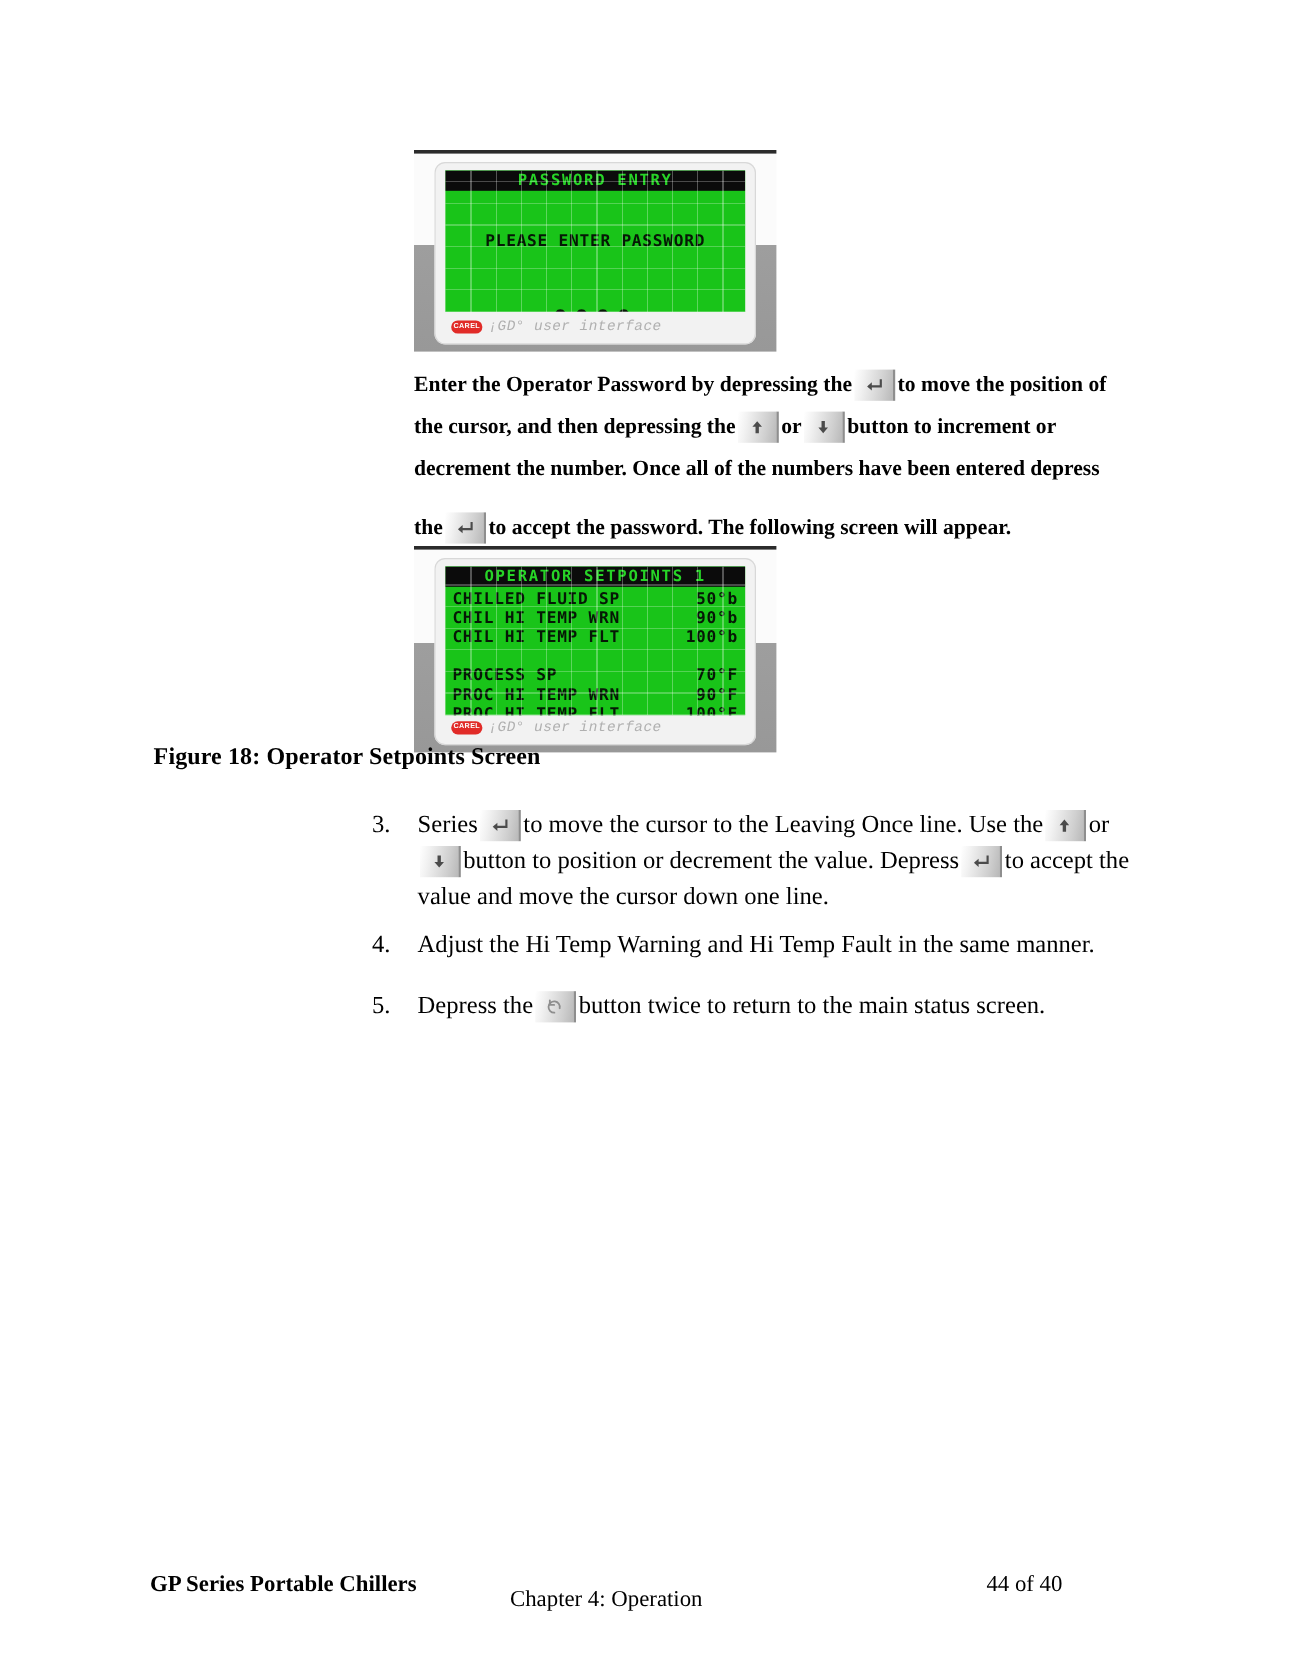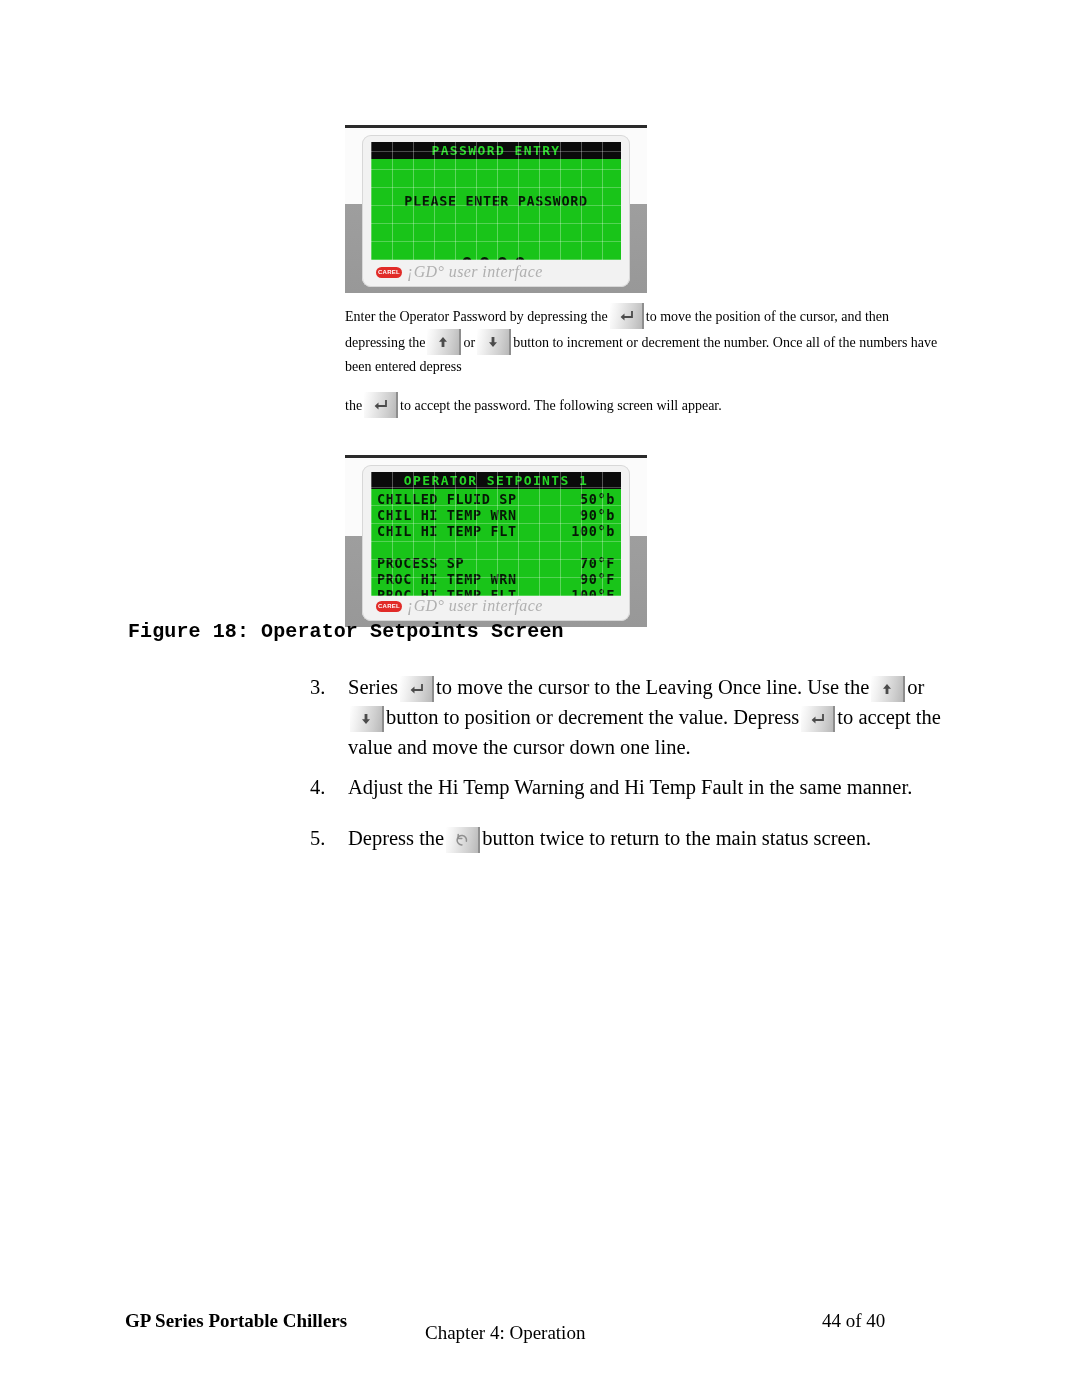--- a/index.html
+++ b/index.html
@@ -116,38 +116,39 @@
     font-family: "Liberation Sans", sans-serif;
     font-size: 6px;
     font-weight: bold;
     display: flex;
     align-items: center;
     justify-content: center;
     letter-spacing: 0.3px;
     opacity: 0.92;
   }
   .brand-text {
-    font-family: Liberation Serif, serif;
-    font-size: 16px;
+    font-family: Liberation Mono, monospace;
+    font-size: 12px;
     color: #b0b0b0;
     font-style: italic;
     letter-spacing: 0.4px;
   }
 
   #device-password { left: 345px; top: 125px; }
   #device-setpoints { left: 345px; top: 455px; }
   #device-setpoints .lcd { height: 124px; }
   #device-setpoints { height: 172px; }
 
   
   .para {
     position: absolute;
-    font-size: 14px;
-    line-height: 23px;
+    font-size: 18px;
+    line-height: 35px;
     text-align: left;
+    font-weight: bold;
   }
 
   .btn-icon {
     display: inline-block;
     width: 34px;
     height: 26px;
     vertical-align: -8px;
     margin: 0 2px;
     background: linear-gradient(100deg, #ffffff 0%, #f2f2f2 22%, #cfcfcf 72%, #b8b8b8 100%);
     border-right: 2px solid #8e8e8e;
@@ -161,21 +162,20 @@
     transform: translate(-50%, -50%);
   }
 
   .figcaption {
     position: absolute;
     left: 128px;
     top: 620px;
     font-weight: bold;
     font-size: 20px;
     letter-spacing: 0.1px;
-    font-family: Liberation Mono, monospace;
   }
 
   .listitem {
     position: absolute;
     display: flex;
     font-size: 20.5px;
     line-height: 30px;
   }
   .listnum {
     width: 38px;

